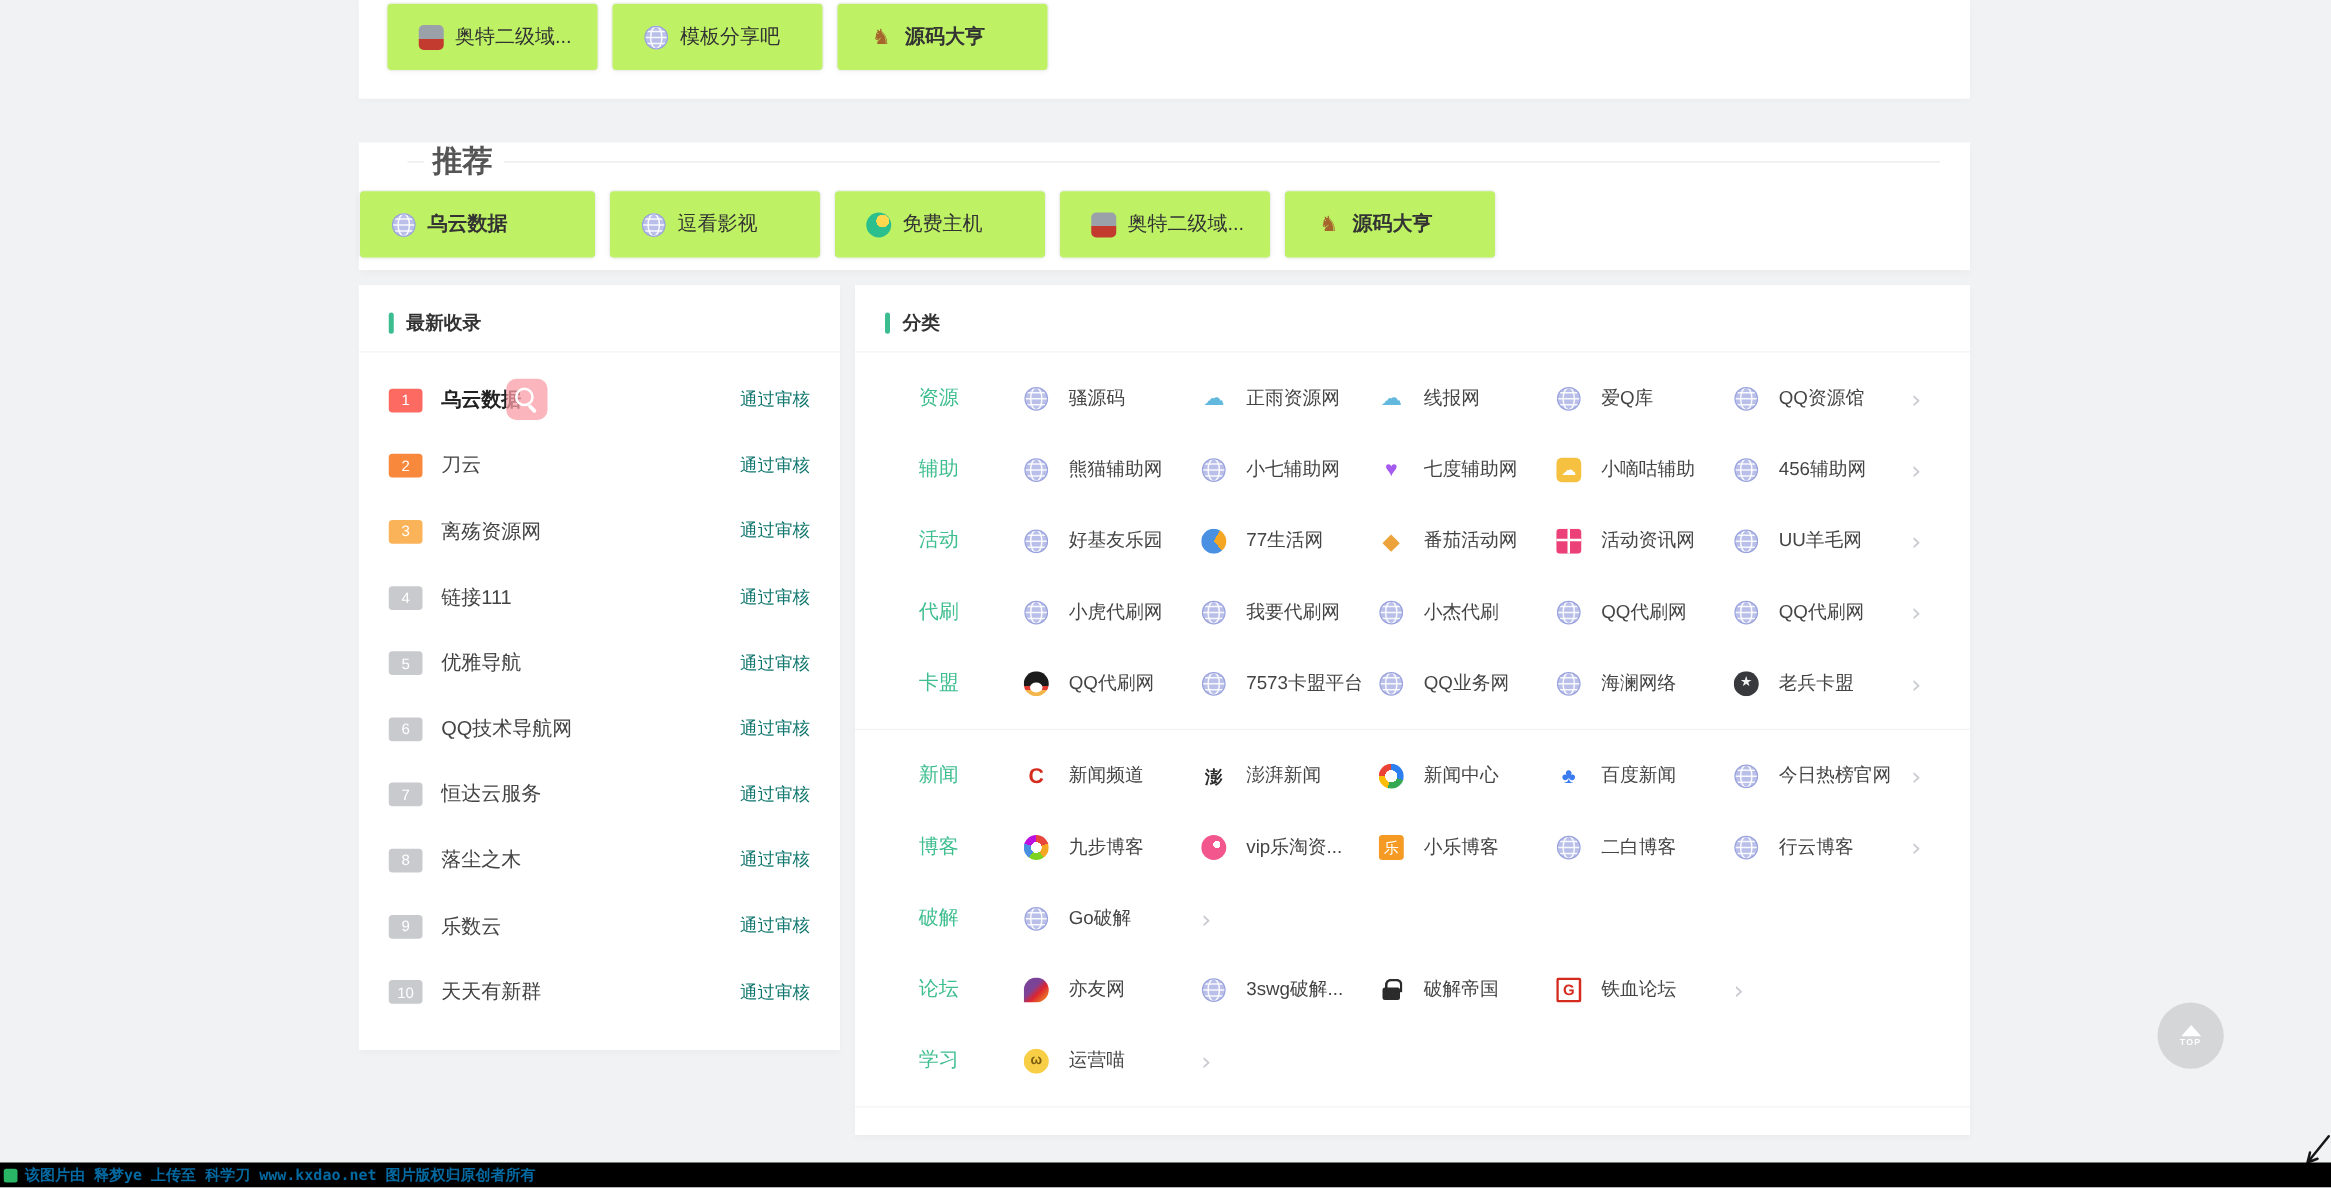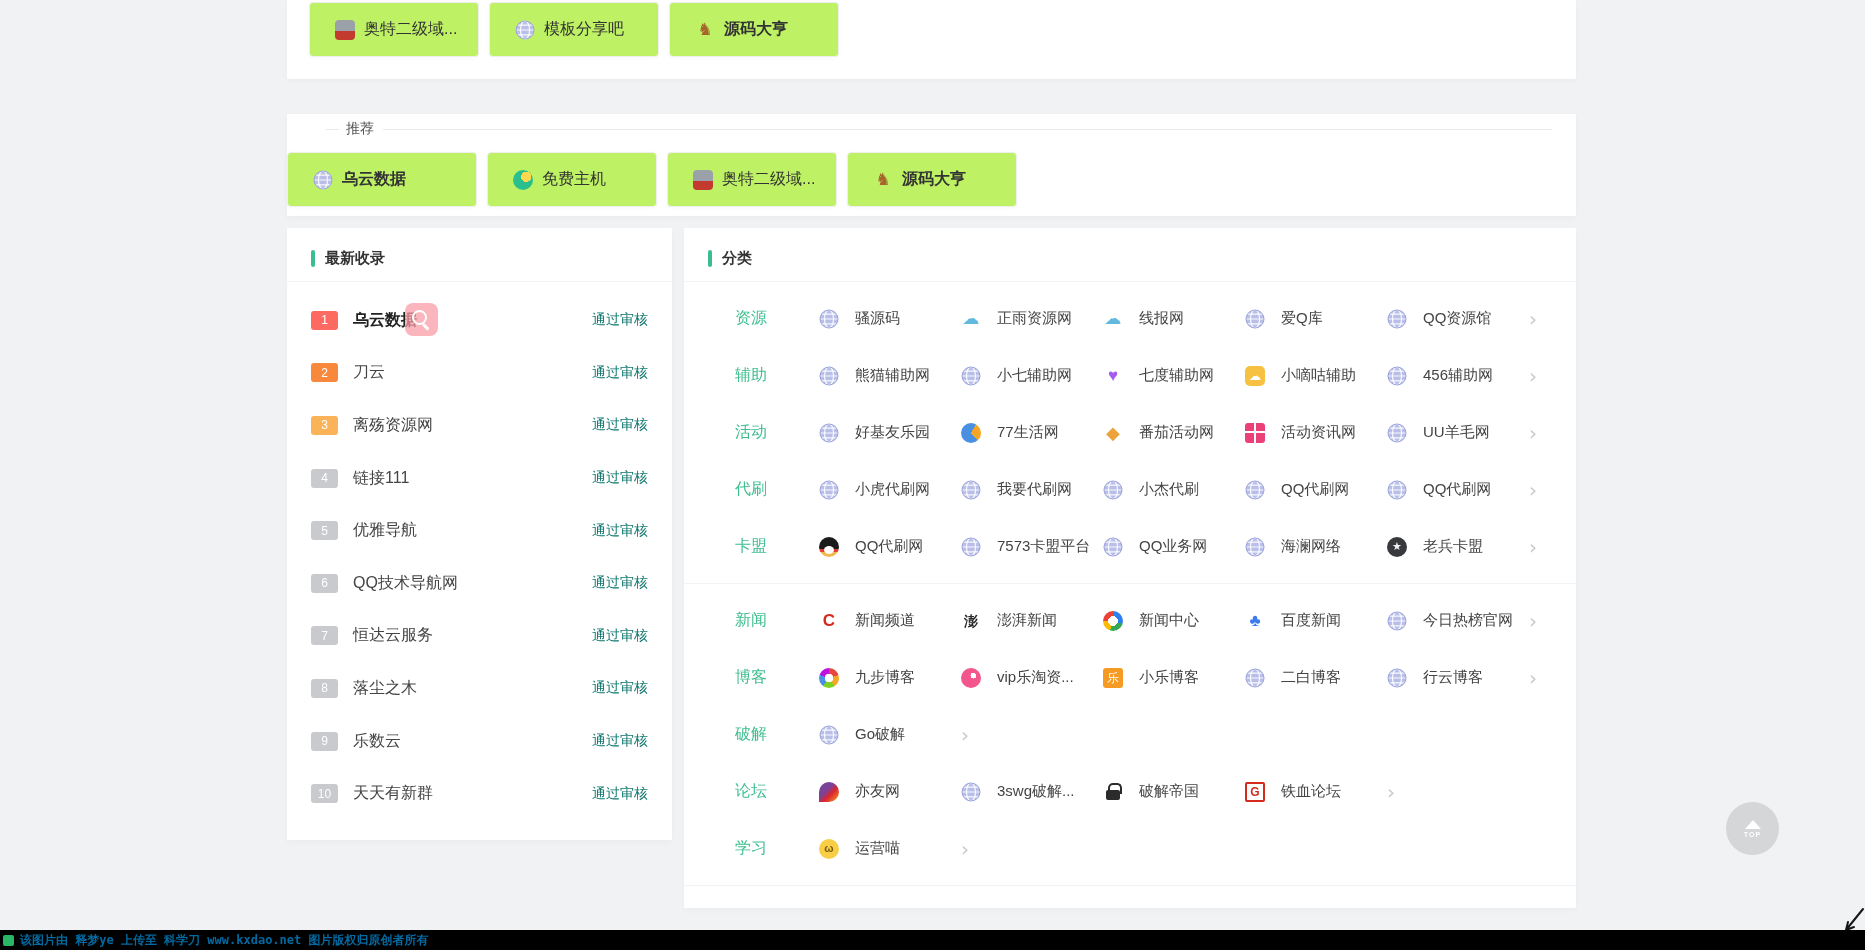--- a/index.html
+++ b/index.html
@@ -28,21 +28,21 @@
     box-shadow:0 1px 4px rgba(0,0,0,.03); white-space:nowrap; overflow:hidden;
   }
   .panel-rec .cards .site-card:first-child { width:190px; }
   .site-card.bold { font-weight:bold; }
 
   
   .legend { display:flex; align-items:center; padding:4px 24px 0 39px; height:26px; }
   .legend .dash { height:1px; background:#e9e9e9; }
   .legend .dash.short { width:13px; margin-right:7px; }
   .legend .dash.long  { flex:1; margin-left:9px; }
-  .legend h2 { font-size:14px; color:#555; font-weight:normal; }
+  .legend h2 { font-size:24px; color:#555; font-weight:bold; }
 
   
   .card-header { display:flex; align-items:center; padding:21px 24px 13px 24px;
     border-bottom:1px solid #f4f4f4; }
   .card-header .bar { width:4px; height:17px; background:#3bbd90; border-radius:2px; margin-right:10px; }
   .card-header h3 { font-size:15px; color:#333; font-weight:600; }
 
   
   #latest-list { list-style:none; padding-top:12px; }
   .rank-row { height:52.6px; display:flex; align-items:center; padding:0 24px; cursor:pointer; position:relative; }
@@ -145,20 +145,31 @@
             <svg viewBox="0 0 20 20" width="20" height="20">
               <circle cx="10" cy="10" r="9" fill="#b9bfe8"></circle>
               <ellipse cx="10" cy="10" rx="4.5" ry="9" fill="none" stroke="#fff" stroke-width="1.2" opacity=".9"></ellipse>
               <path d="M1 10h18M2.6 5.2h14.8M2.6 14.8h14.8" stroke="#fff" stroke-width="1.2" fill="none" opacity=".9"></path>
               <circle cx="10" cy="10" r="9" fill="none" stroke="#9aa3dd" stroke-width="1"></circle>
             </svg>
           </span>
           <span>乌云数据</span>
         </div>
         <div class="site-card">
+          <span class="icon">
+            <svg viewBox="0 0 20 20" width="20" height="20">
+              <circle cx="10" cy="10" r="9" fill="#b9bfe8"></circle>
+              <ellipse cx="10" cy="10" rx="4.5" ry="9" fill="none" stroke="#fff" stroke-width="1.2" opacity=".9"></ellipse>
+              <path d="M1 10h18M2.6 5.2h14.8M2.6 14.8h14.8" stroke="#fff" stroke-width="1.2" fill="none" opacity=".9"></path>
+              <circle cx="10" cy="10" r="9" fill="none" stroke="#9aa3dd" stroke-width="1"></circle>
+            </svg>
+          </span>
+          <span>逗看影视</span>
+        </div>
+        <div class="site-card">
           <span class="icon" style="background: radial-gradient(circle at 66% 34%, rgb(255, 216, 77) 0px, rgb(255, 216, 77) 27%, rgb(43, 191, 141) 28%); border-radius: 50%;"></span>
           <span>免费主机</span>
         </div>
         <div class="site-card">
           <span class="icon" style="background: linear-gradient(rgb(155, 161, 168) 0px, rgb(155, 161, 168) 55%, rgb(194, 59, 46) 55%, rgb(194, 59, 46) 100%); border-radius: 4px;"></span>
           <span>奥特二级域...</span>
         </div>
         <div class="site-card bold">
           <span class="icon" style="color: rgb(165, 101, 44); font-size: 17px;">♞</span>
           <span>源码大亨</span>

